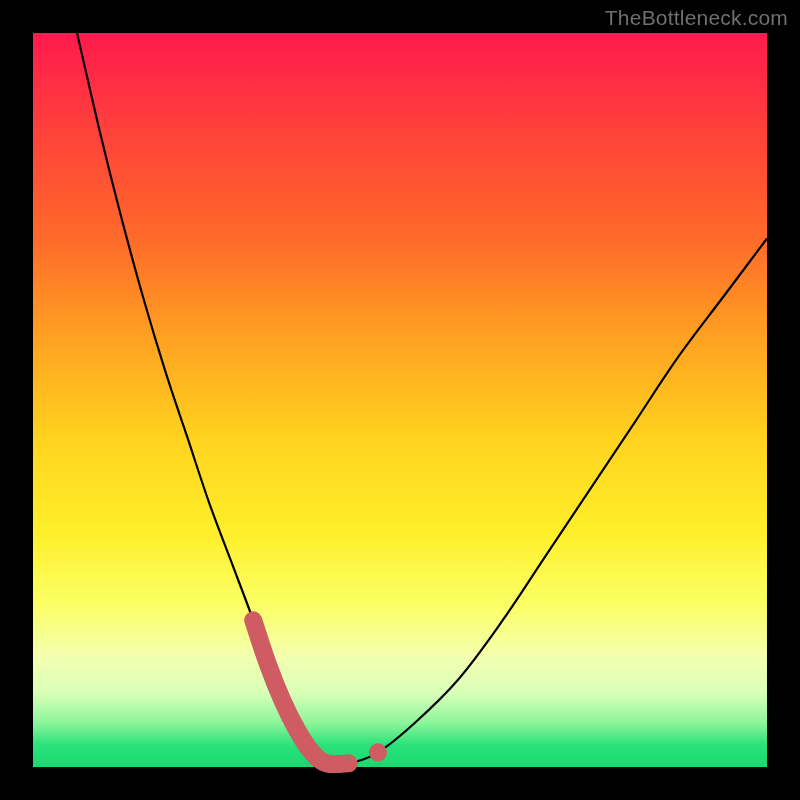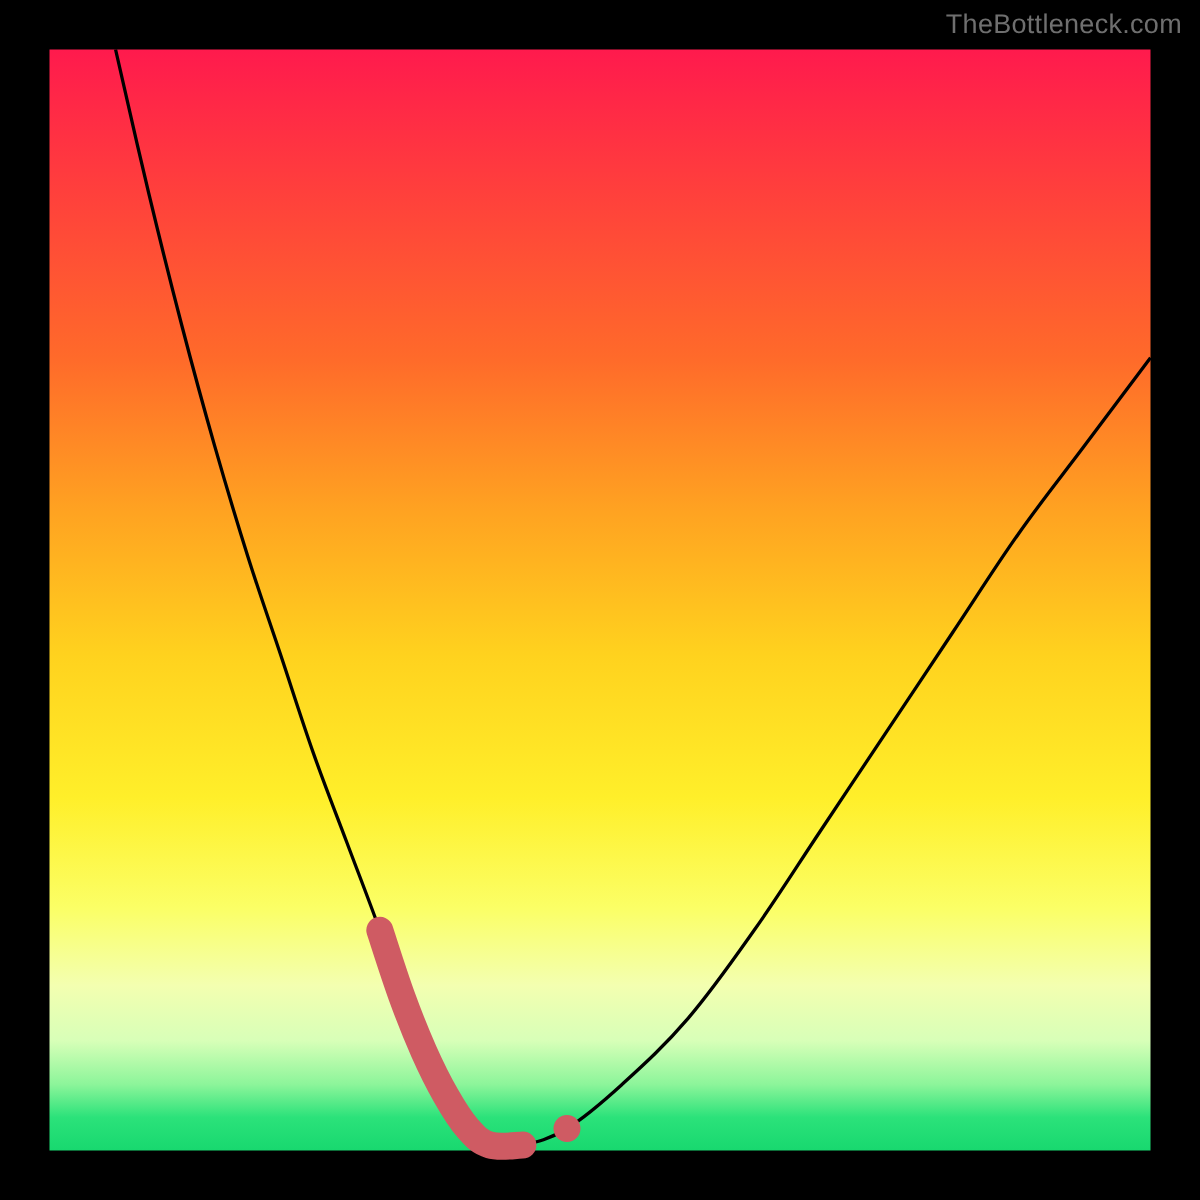--- a/index.html
+++ b/index.html
@@ -40,21 +40,21 @@
       #8cf59a 94%,
       #2be27a 97%,
       #18d86f 100%
     );
   }
   .watermark {
     position: absolute;
     top: 6px;
     right: 12px;
     color: #6f6f6f;
-    font-size: 18px;
+    font-size: 21px;
     font-weight: 500;
     letter-spacing: 0.2px;
     user-select: none;
   }
   svg.curve {
     position: absolute;
     left: 0;
     top: 0;
     width: 734px;
     height: 734px;

